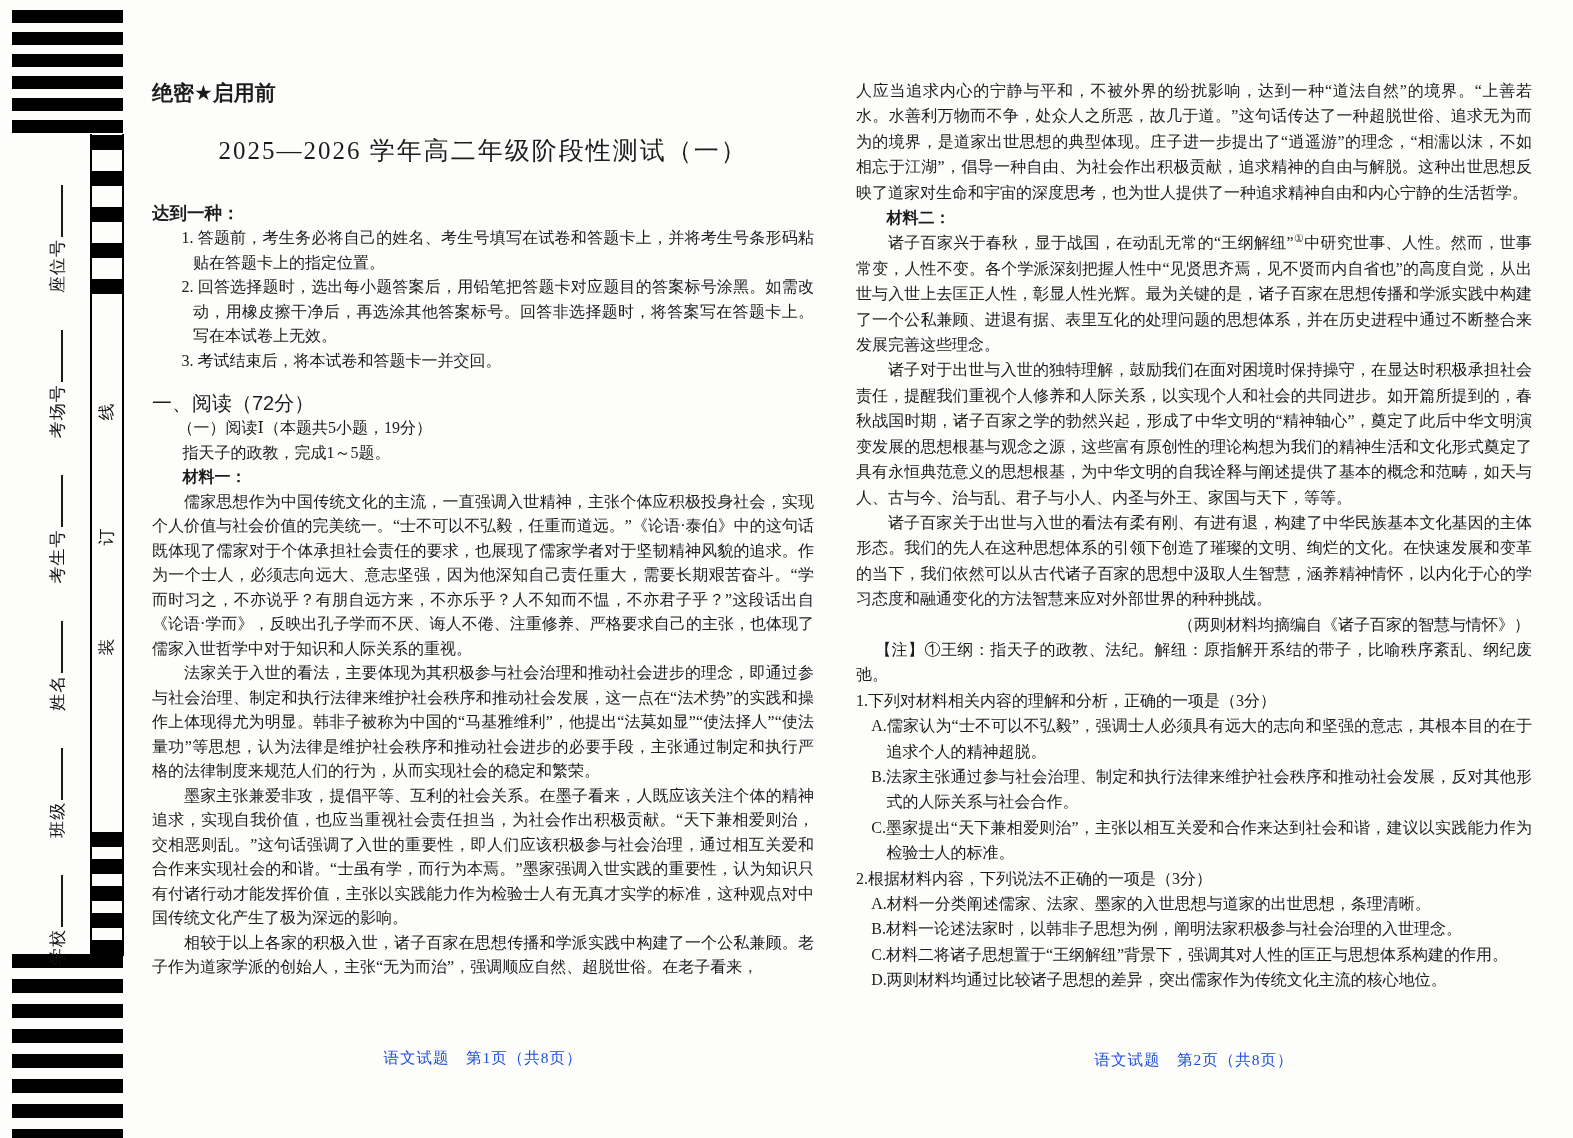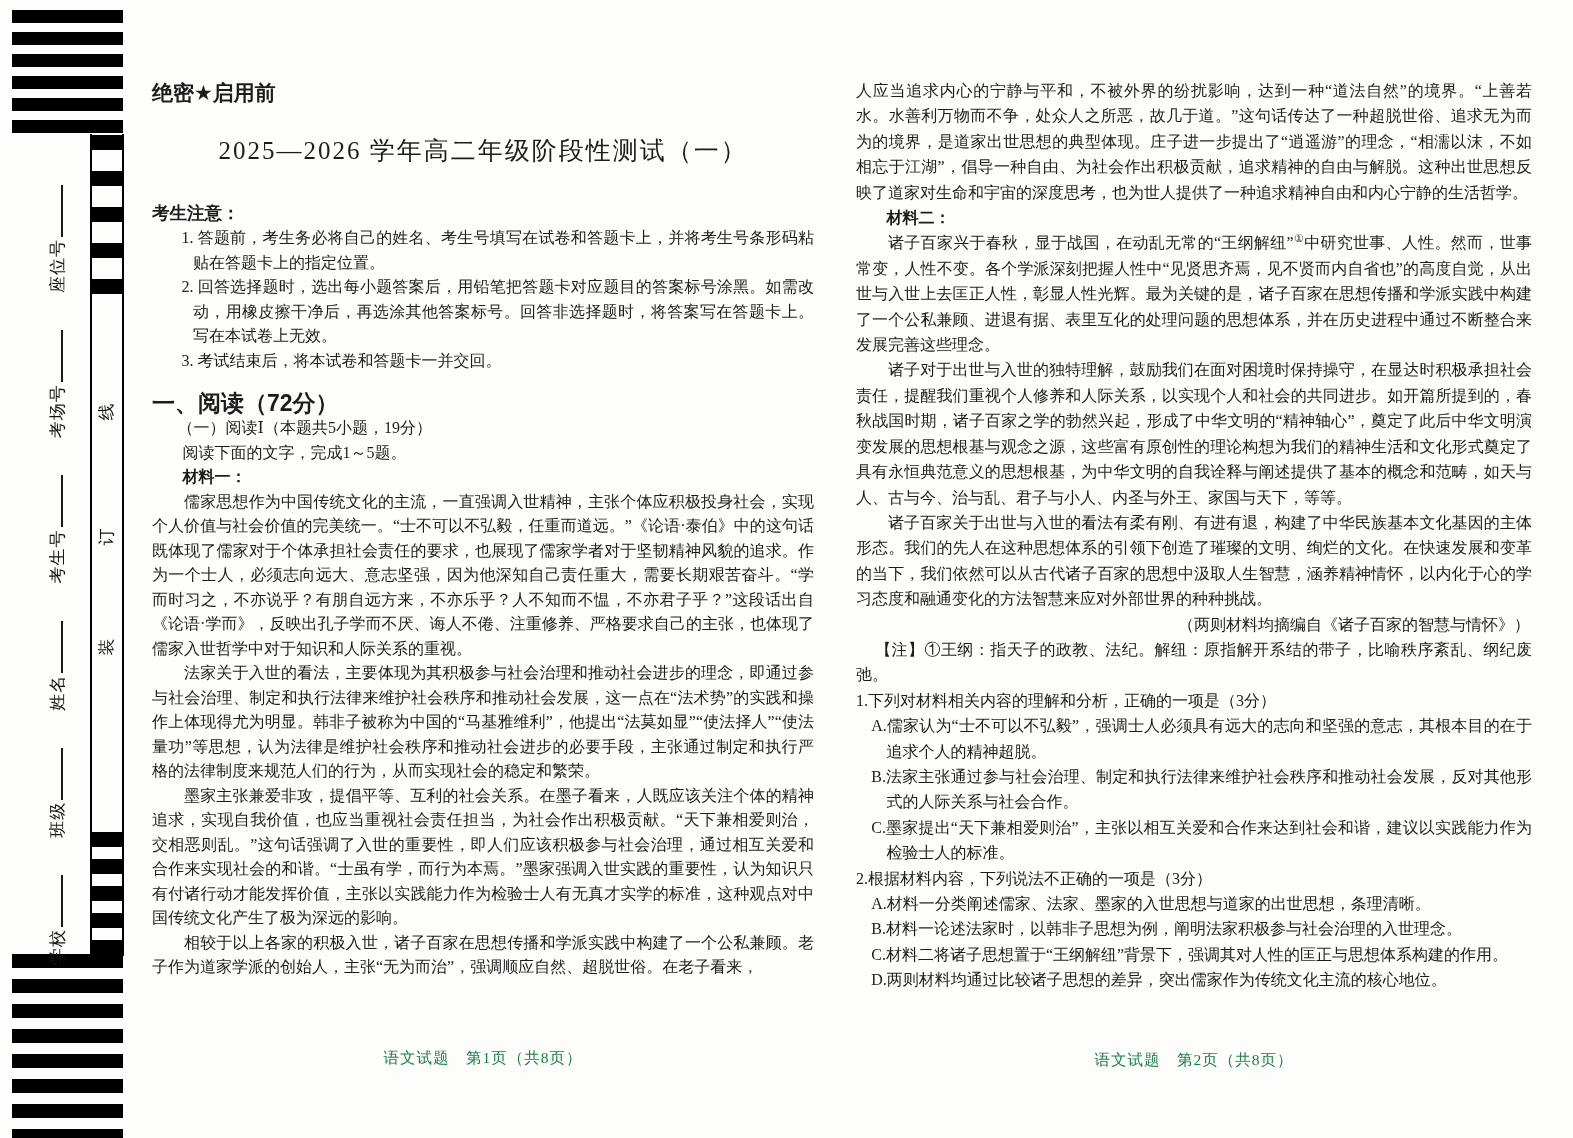--- a/index.html
+++ b/index.html
@@ -34,34 +34,34 @@
   .col1{left:152px;top:82px;width:662px;font-size:16px;line-height:24.5px;}
   .col2{left:856px;top:78px;width:676px;font-size:16px;line-height:25.4px;}
   .sans{font-family:"Liberation Sans","DejaVu Sans",sans-serif;}
   .secret{font-weight:bold;font-size:21px;line-height:22px;}
   .title{text-align:center;font-weight:400;font-size:25px;letter-spacing:2px;
     margin:30px 0 0 0;line-height:34px;}
   .subject{text-align:center;font-weight:bold;font-size:36px;letter-spacing:10px;
     margin:22px 0 0 0;line-height:46px;}
   .notice-head{font-weight:bold;font-size:17.5px;margin-top:32px;line-height:26px;}
   .notice-item{padding-left:2.56em;text-indent:-0.72em;margin:0;}
-  .section-head{font-weight:bold;font-size:23px;margin-top:17px;line-height:26px;}
+  .section-head{font-weight:normal;font-size:20px;margin-top:17px;line-height:26px;}
   .part-line{margin:0;text-indent:1.6em;}
   .instr-line{margin:0;text-indent:1.9em;}
   .mat-label{margin:0;text-indent:1.9em;font-weight:bold;
     font-family:"Liberation Sans","DejaVu Sans",sans-serif;font-size:16px;}
   .para{margin:0;text-indent:2em;}
   .para.noindent{text-indent:0;}
   .para sup{font-size:11px;line-height:0;}
   .source-line{margin:0;text-align:right;padding-right:2px;}
   .note-line{margin:0;text-indent:1.2em;}
   .q-stem{margin:0;}
   .opt{margin:0;padding-left:1.9em;text-indent:-0.95em;}
   .footer{position:absolute;width:662px;text-align:center;font-size:15.5px;
-    letter-spacing:1px;color:#15803d;}
+    letter-spacing:1px;color:#1d4ed8;}
   .footer.f1{left:152px;top:1048px;}
   .footer.f2{left:856px;top:1050px;width:676px;}
 </style>
 </head>
 <body>
 
 <div class="sheet">
 
   <div class="stripes stripes-top-wide"></div>
   <div class="stripes stripes-bottom-wide"></div>
@@ -80,30 +80,30 @@
       <span class="seal-field"><span class="lbl">姓名</span><span class="blank"></span></span>
       <span class="seal-field"><span class="lbl">考生号</span><span class="blank"></span></span>
       <span class="seal-field"><span class="lbl">考场号</span><span class="blank"></span></span>
       <span class="seal-field"><span class="lbl">座位号</span><span class="blank"></span></span>
     </div>
 
   <div class="col col1">
     <div class="secret sans">绝密★启用前</div>
     <h1 class="title">2025—2026 学年高二年级阶段性测试（一）</h1>
 
-    <div class="notice-head sans">考生注意：</div>
+    <div class="notice-head sans">达到一种：</div>
     <div>
         <p class="notice-item">1. 答题前，考生务必将自己的姓名、考生号填写在试卷和答题卡上，并将考生号条形码粘贴在答题卡上的指定位置。</p>
         <p class="notice-item">2. 回答选择题时，选出每小题答案后，用铅笔把答题卡对应题目的答案标号涂黑。如需改动，用橡皮擦干净后，再选涂其他答案标号。回答非选择题时，将答案写在答题卡上。写在本试卷上无效。</p>
         <p class="notice-item">3. 考试结束后，将本试卷和答题卡一并交回。</p>
       </div>
 
     <div class="section-head sans">一、阅读（72分）</div>
     <p class="part-line">（一）阅读Ⅰ（本题共5小题，19分）</p>
-    <p class="instr-line">阅读下面的文字，完成1～5题。</p>
+    <p class="instr-line">指天子的政教，完成1～5题。</p>
     <p class="mat-label">材料一：</p>
 
     <div>
         <p class="para">儒家思想作为中国传统文化的主流，一直强调入世精神，主张个体应积极投身社会，实现个人价值与社会价值的完美统一。“士不可以不弘毅，任重而道远。”《论语·泰伯》中的这句话既体现了儒家对于个体承担社会责任的要求，也展现了儒家学者对于坚韧精神风貌的追求。作为一个士人，必须志向远大、意志坚强，因为他深知自己责任重大，需要长期艰苦奋斗。“学而时习之，不亦说乎？有朋自远方来，不亦乐乎？人不知而不愠，不亦君子乎？”这段话出自《论语·学而》，反映出孔子学而不厌、诲人不倦、注重修养、严格要求自己的主张，也体现了儒家入世哲学中对于知识和人际关系的重视。</p>
         <p class="para">法家关于入世的看法，主要体现为其积极参与社会治理和推动社会进步的理念，即通过参与社会治理、制定和执行法律来维护社会秩序和推动社会发展，这一点在“法术势”的实践和操作上体现得尤为明显。韩非子被称为中国的“马基雅维利”，他提出“法莫如显”“使法择人”“使法量功”等思想，认为法律是维护社会秩序和推动社会进步的必要手段，主张通过制定和执行严格的法律制度来规范人们的行为，从而实现社会的稳定和繁荣。</p>
         <p class="para">墨家主张兼爱非攻，提倡平等、互利的社会关系。在墨子看来，人既应该关注个体的精神追求，实现自我价值，也应当重视社会责任担当，为社会作出积极贡献。“天下兼相爱则治，交相恶则乱。”这句话强调了入世的重要性，即人们应该积极参与社会治理，通过相互关爱和合作来实现社会的和谐。“士虽有学，而行为本焉。”墨家强调入世实践的重要性，认为知识只有付诸行动才能发挥价值，主张以实践能力作为检验士人有无真才实学的标准，这种观点对中国传统文化产生了极为深远的影响。</p>
         <p class="para">相较于以上各家的积极入世，诸子百家在思想传播和学派实践中构建了一个公私兼顾。老子作为道家学派的创始人，主张“无为而治”，强调顺应自然、超脱世俗。在老子看来，</p>
       </div>
   </div>
   <div class="footer f1">语文试题　第1页（共8页）</div>

